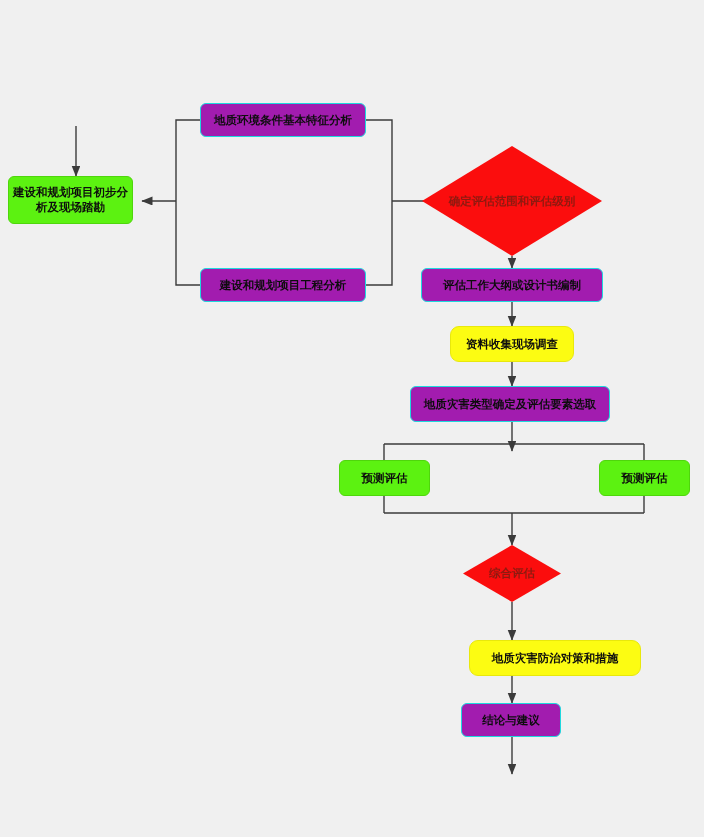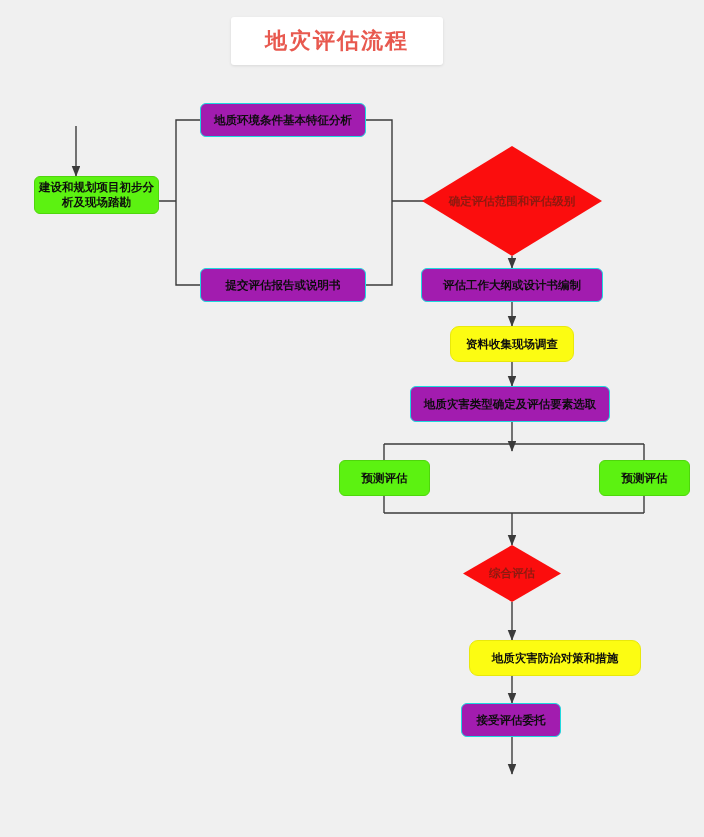--- a/index.html
+++ b/index.html
@@ -153,35 +153,32 @@
 
       <path d="M512,602 L512,640" marker-end="url(#arrow)"></path>
 
       <path d="M512,676 L512,703" marker-end="url(#arrow)"></path>
 
       <path d="M512,737 L512,774" marker-end="url(#arrow)"></path>
 
     </g>
   </svg>
 
-  <div class="node title-box" style="left:231px; top:17px; width:212px; height:48px;">
-    <span class="label">地灾评估流程</span>
-  </div>
-
-
-  <div class="node green" style="left:34px; top:176px; width:125px; height:38px;">
+
+
+  <div class="node green" style="left:8px; top:176px; width:125px; height:48px;">
     <span class="label">建设和规划项目初步分析及现场踏勘</span>
   </div>
 
   <div class="node cyan" style="left:200px; top:103px; width:166px; height:34px;">
     <span class="label">地质环境条件基本特征分析</span>
   </div>
 
   <div class="node cyan" style="left:200px; top:268px; width:166px; height:34px;">
-    <span class="label">提交评估报告或说明书</span>
+    <span class="label">建设和规划项目工程分析</span>
   </div>
 
   <div class="node cyan" style="left:421px; top:268px; width:182px; height:34px;">
     <span class="label">评估工作大纲或设计书编制</span>
   </div>
 
   <div class="node diamond" style="left:422px; top:146px; width:180px; height:110px;">
     <span class="shape"></span>
     <span class="label">确定评估范围和评估级别</span>
   </div>
@@ -205,17 +202,17 @@
   <div class="node diamond" style="left:463px; top:545px; width:98px; height:57px;">
     <span class="shape"></span>
     <span class="label">综合评估</span>
   </div>
 
   <div class="node yellow" style="left:426px; top:640px; width:172px; height:36px;margin-left:43px;">
     <span class="label">地质灾害防治对策和措施</span>
   </div>
 
   <div class="node cyan" style="left:461px; top:703px; width:100px; height:34px;">
-    <span class="label">接受评估委托</span>
+    <span class="label">结论与建议</span>
   </div>
 
 
 </div>
 
 </body></html>

